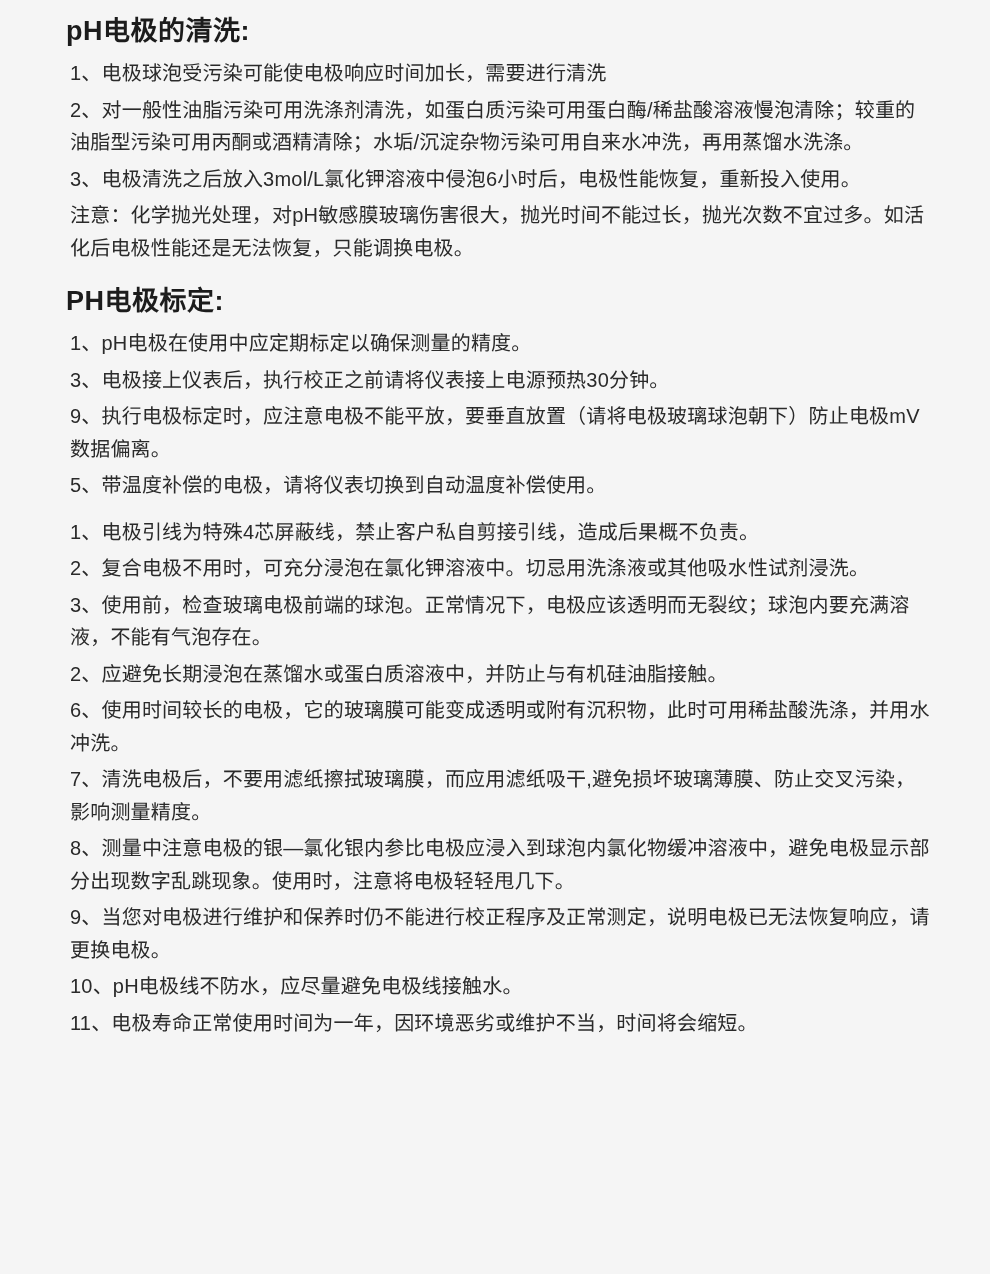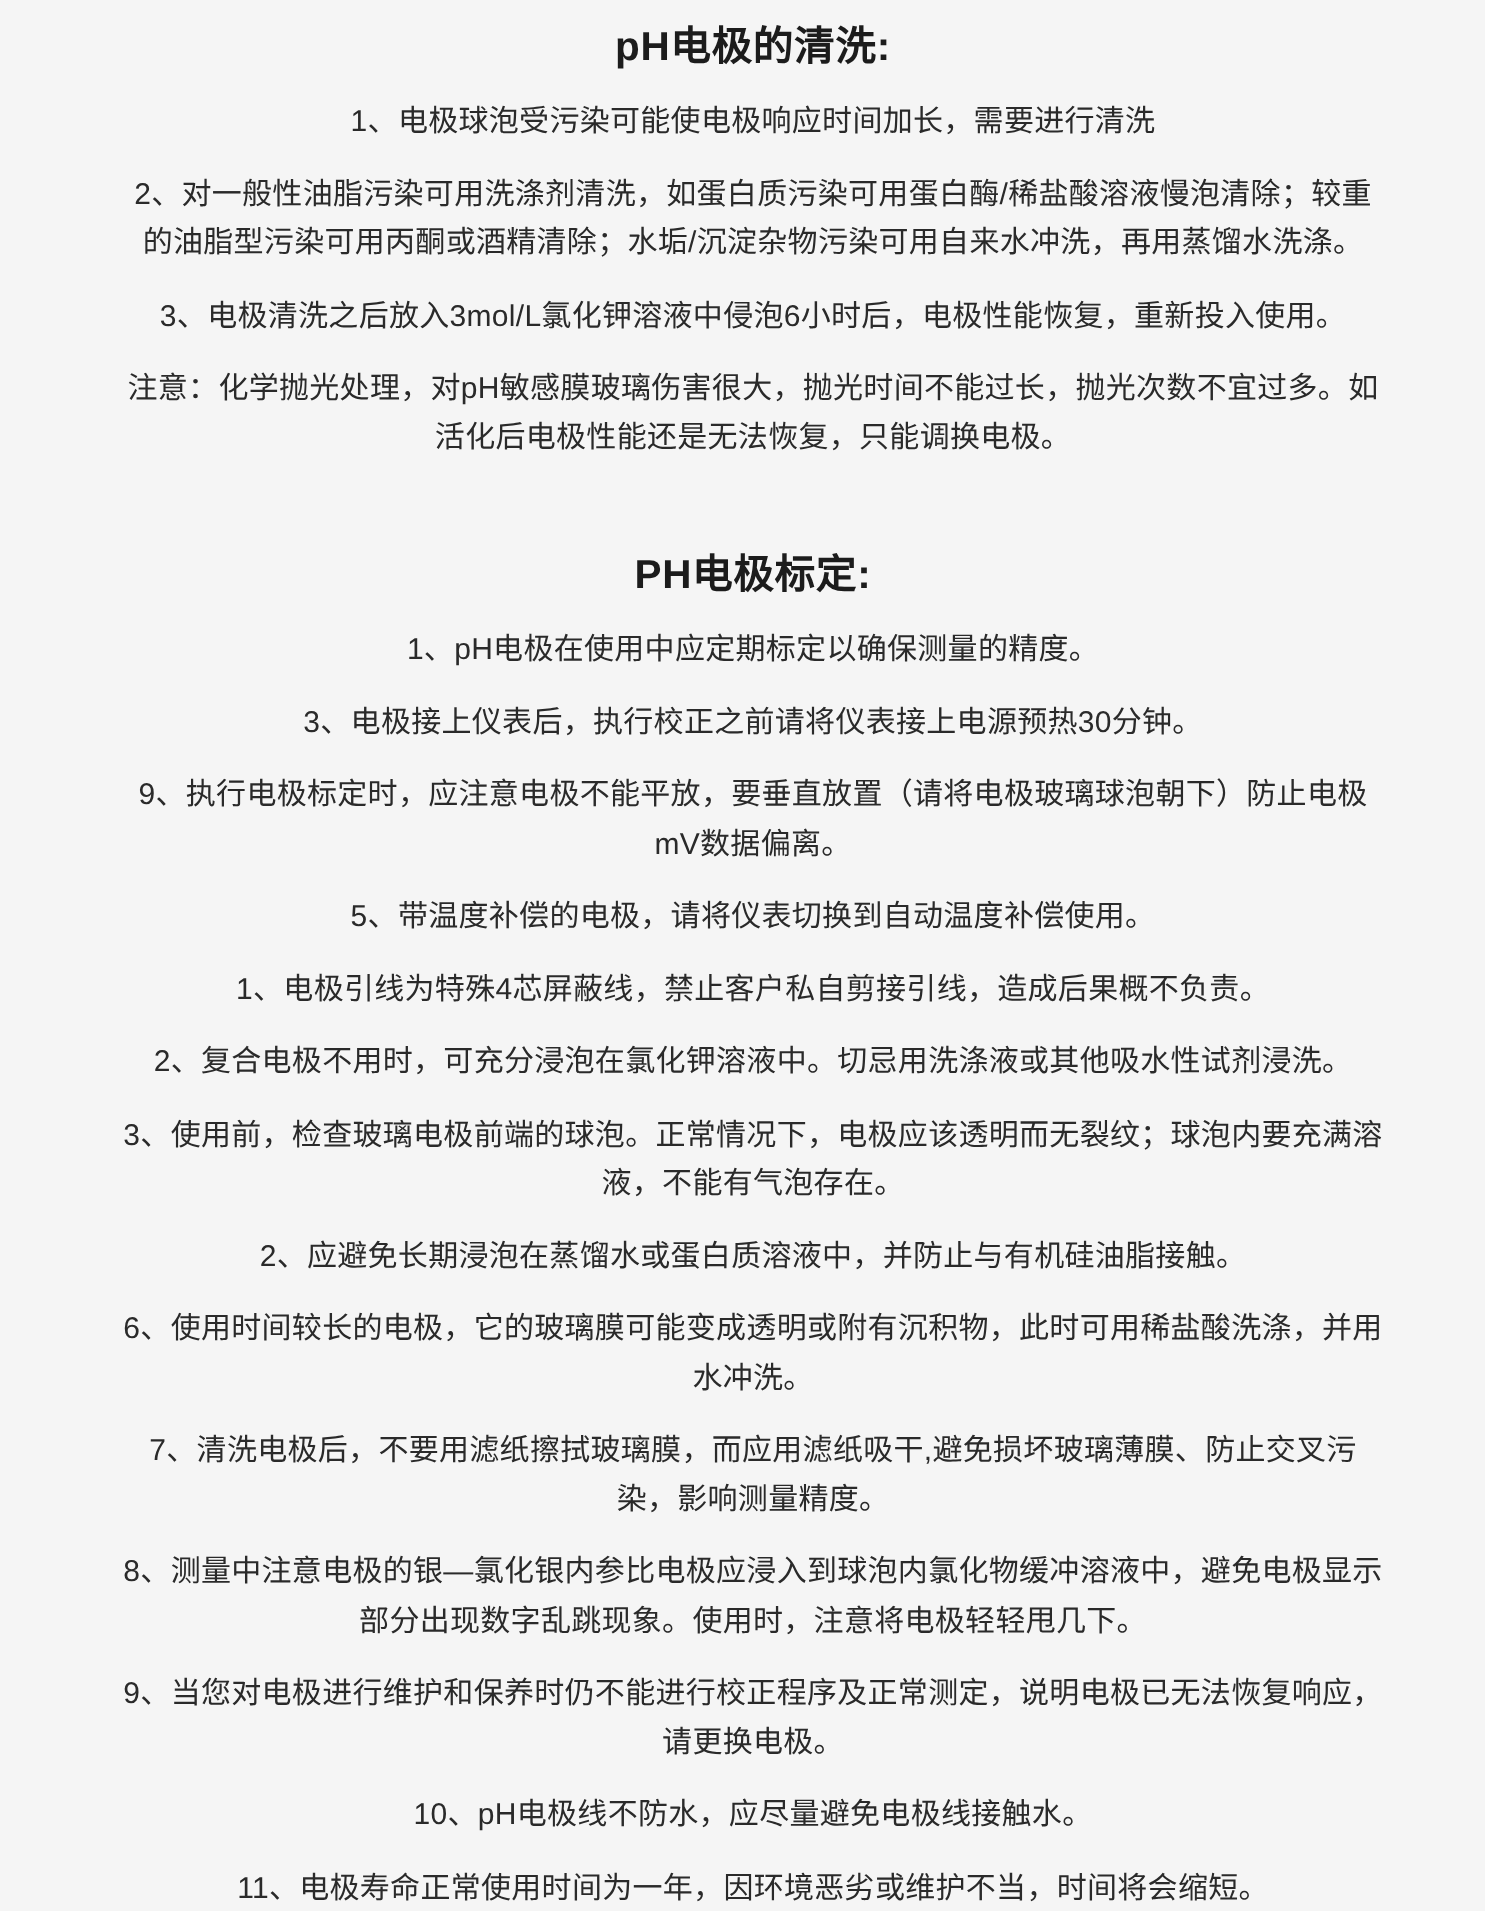--- a/index.html
+++ b/index.html
@@ -14,37 +14,36 @@
     color: #2a2a2a;
     overflow: hidden;
   }
   .doc {
     box-sizing: border-box;
     width: 990px;
     padding: 14px 52px 0 66px;
   }
   .section {
     margin: 0 0 14px 0;
-    text-align: center;
   }
   .section-title {
     font-size: 27px;
     font-weight: 700;
     color: #1c1c1c;
     line-height: 1.3;
     margin: 0 0 8px 0;
     letter-spacing: 0.5px;
   }
   .section + .section .section-title {
-    margin-top: 58px;
+    margin-top: 20px;
   }
   .item {
     font-size: 20px;
     line-height: 32.5px;
-    margin: 16px;
+    margin: 4px;
     color: #2a2a2a;
     max-width: 876px;
     letter-spacing: 0.2px;
   }
 </style>
 </head>
 <body>
 
 <div class="doc">
 

